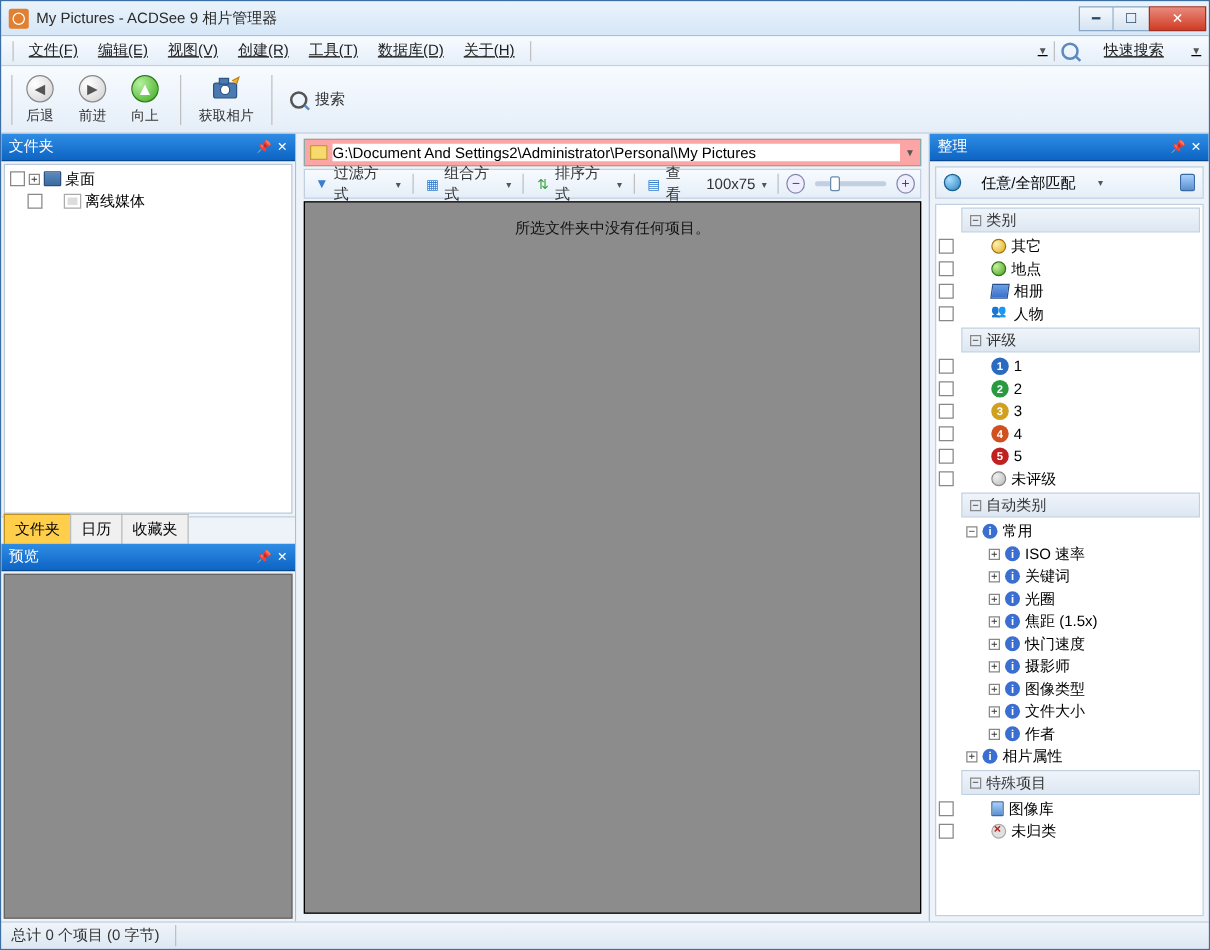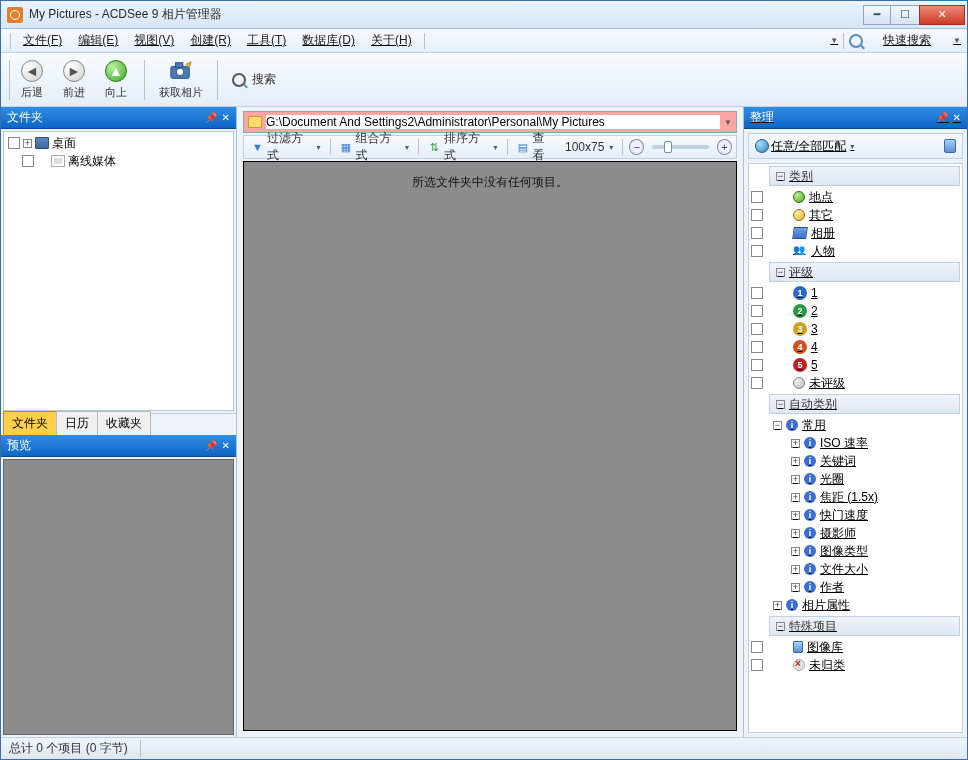--- a/index.html
+++ b/index.html
@@ -34,21 +34,21 @@
 .toolbtn .lbl { font-size:11px; margin-top:2px; }
 .toolsep { width:1px; height:40px; background:#c0c0c0; margin:0 6px; }
 .tool-acquire .ico { font-size:20px; }
 .tool-search { display:flex; align-items:center; gap:6px; color:#333; padding:2px 6px; }
 .tool-search .mag-icon { border-color:#555; }
 
 
 .workspace { display:flex; height: calc(100% - 28px - 24px - 54px - 22px); }
 .col-left { width: 236px; display:flex; flex-direction:column; border-right:1px solid #a8c0d8; background:#eef3f9; }
 .col-mid { flex:1; display:flex; flex-direction:column; background:#eef3f9; }
-.col-right { width: 224px; display:flex; flex-direction:column; border-left:1px solid #a8c0d8; background:#eef3f9;text-decoration:underline; }
+.col-right { width: 224px; display:flex; flex-direction:column; border-left:1px solid #a8c0d8; background:#eef3f9; }
 
 
 .panel-head { height: 22px; background: linear-gradient(#2f8de4, #0d64c4); color:#fff; display:flex; align-items:center; padding:0 6px; font-size:12px; border-bottom:1px solid #0a4a90; }
 .panel-head .spacer { flex:1; }
 .pinbtn, .xbtn { font-size:10px; color:#fff; margin-left:4px; cursor:default; }
 
 
 .tree-pane { flex:1; background:#fff; border:1px solid #b8c8d8; margin:2px; overflow:auto; padding:2px 4px; }
 .tree-row { display:flex; align-items:center; height:18px; gap:3px; }
 .tree-chk { width:12px; height:12px; border:1px solid #888; background:#fff; }
@@ -79,21 +79,21 @@
 .mt-ico { width:14px; height:14px; display:flex; align-items:center; justify-content:center; font-size:11px; }
 .mt-sep { width:1px; height:16px; background:#c0c0c0; margin:0 2px; }
 .slider-track { width:60px; height:4px; background:#c0d0e0; border-radius:2px; position:relative; margin:0 4px; }
 .slider-thumb { position:absolute; left:20%; top:-4px; width:8px; height:12px; background:#fff; border:1px solid #6a8ab0; border-radius:2px; }
 .zbtn { width:16px; height:16px; border:1px solid #88a; border-radius:50%; background:#eef; display:flex; align-items:center; justify-content:center; font-size:11px; color:#446; }
 
 
 .content-area { flex:1; margin:2px 6px 6px 6px; background:#8c8c8c; border:1px solid #000000; display:flex; justify-content:center; padding-top:12px; color:#111; font-size:12px; }
 
 
-.match-bar { height:26px; margin:4px; background:linear-gradient(#f7fbff,#e5eef8); border:1px solid #c0d0e0; display:flex; align-items:center; padding:0 6px; gap:2px; }
+.match-bar { height:26px; margin:4px; background:linear-gradient(#f7fbff,#e5eef8); border:1px solid #c0d0e0; display:flex; align-items:center; padding:0 6px; gap:16px; }
 .globe-ico { width:14px; height:14px; border-radius:50%; background:radial-gradient(circle at 30% 30%, #a8e0ff, #2a80c0); border:1px solid #1a6090; }
 .db-ico { width:12px; height:14px; background:linear-gradient(#a8d0ff,#5a90d0); border:1px solid #3a6aa0; border-radius:2px; margin-left:auto; }
 
 .rt-scroll { flex:1; margin:0 4px 4px 4px; border:1px solid #c0d0e0; background:#fff; overflow:auto; }
 .cat-head { height:20px; background:linear-gradient(#f0f4fa,#dde7f2); border:1px solid #c0d0e0; margin:2px 2px 2px 20px; padding:0 6px; display:flex; align-items:center; gap:4px; font-size:12px; color:#333; }
 .cat-head .sq { width:9px; height:9px; border:1px solid #888; font-size:9px; line-height:7px; text-align:center; }
 .cat-row { display:flex; align-items:center; height:18px; padding-left:2px; gap:4px; }
 .cat-row .chk { width:12px; height:12px; border:1px solid #888; background:#fff; margin-right:4px; flex-shrink:0; }
 .cat-row .indent1 { width:18px; }
 .cat-row .indent2 { width:36px; }
@@ -288,28 +288,28 @@
     </div>
     <div class="rt-scroll">
 
       <div class="cat-head">
           <span class="sq">−</span>
           <span>类别</span>
         </div>
       <div class="cat-row">
           <div class="chk"></div>
           <div class="indent1"></div>
+          <div class="dot yellow"></div>
+          <span>其它</span>
+        </div>
+      <div class="cat-row">
+          <div class="chk"></div>
+          <div class="indent1"></div>
           <div class="dot green"></div>
           <span>地点</span>
-        </div>
-      <div class="cat-row">
-          <div class="chk"></div>
-          <div class="indent1"></div>
-          <div class="dot yellow"></div>
-          <span>其它</span>
         </div>
       <div class="cat-row">
           <div class="chk"></div>
           <div class="indent1"></div>
           <div class="book-ico"></div>
           <span>相册</span>
         </div>
       <div class="cat-row">
           <div class="chk"></div>
           <div class="indent1"></div>

